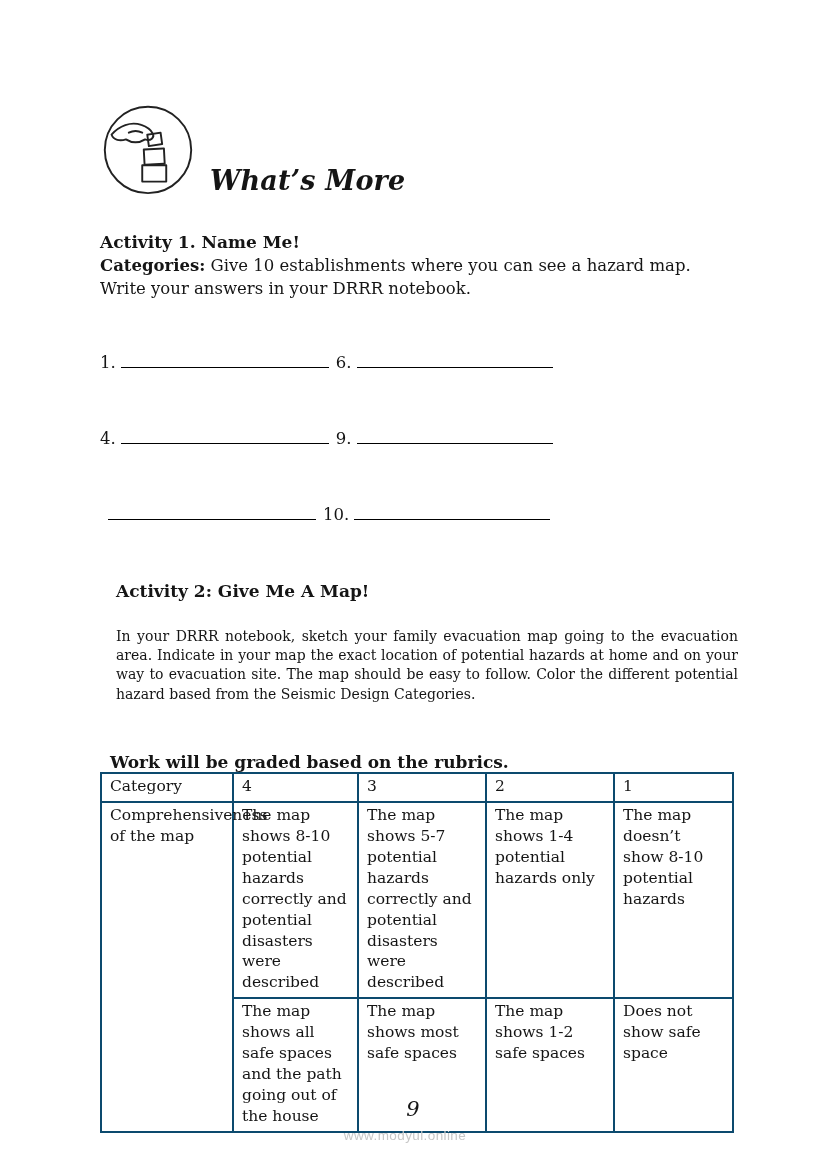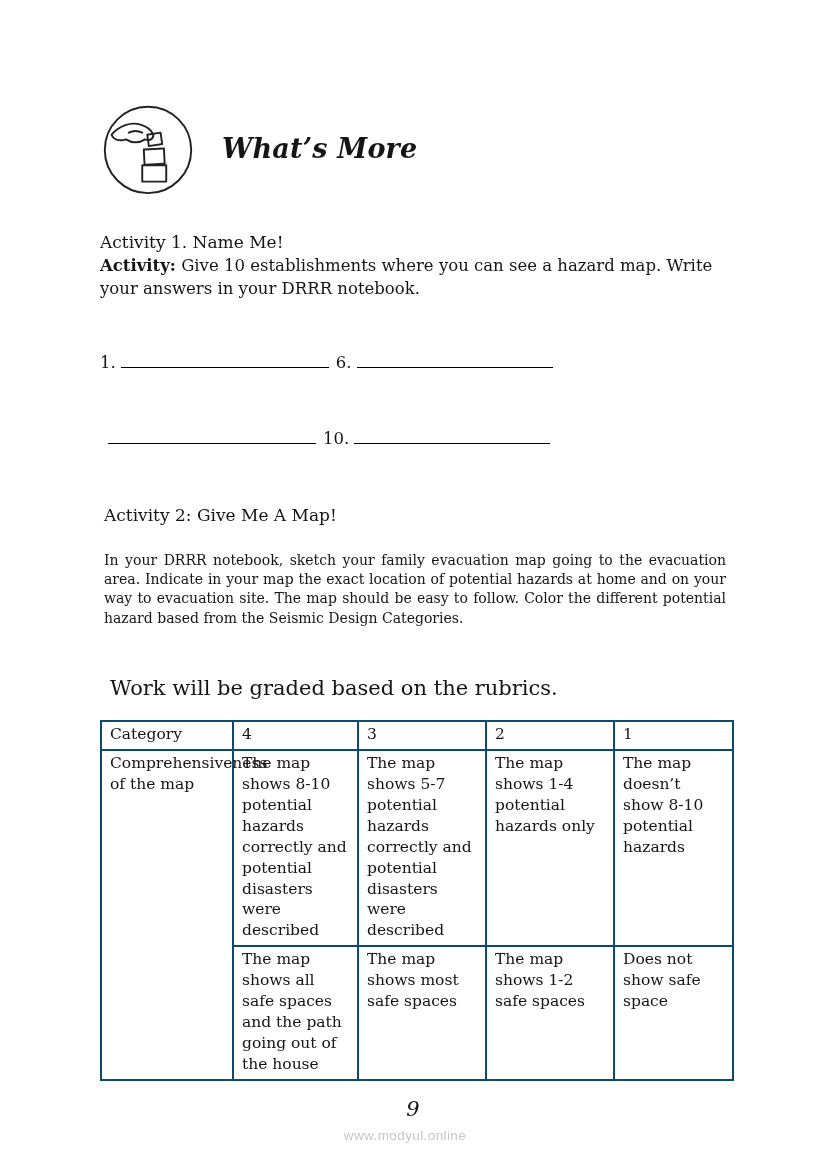--- a/index.html
+++ b/index.html
@@ -7,54 +7,54 @@
   body {
     width:826px; height:1169px;
     font-family:"DejaVu Serif", serif;
     color:#151515;
     position:relative;
     overflow:hidden;
   }
   .page { padding:100px 86px 0 100px; }
 
   
-  .module-header { display:flex; align-items:center; gap:26px; }
+  .module-header { display:flex; align-items:flex-end; gap:14px; }
   .icon-wrap { width:96px; height:96px; flex:0 0 auto; }
   .icon-wrap svg { width:100%; height:100%; }
   .page-title {
     font-size:27px; font-weight:bold; font-style:italic;
     letter-spacing:0.2px;
   }
 
   
   .activity1 { margin-top:36px; }
-  h3.act-heading { font-size:17px; font-weight:normal; margin-bottom:2px; }
+  h3.act-heading { font-size:17px; font-weight:bold; margin-bottom:2px; }
   .direction { font-size:16.5px; line-height:1.42; width:625px; }
   .direction b { font-weight:bold; }
 
   .blank-list { margin-top:6px; font-size:16.5px; }
   .blank-row { height:28px; line-height:28px; white-space:nowrap;margin-top:48px; }
   .blank-label { display:inline-block; margin-right:5px; }
   .blank-label:empty { margin-right:8px; }
   .blank { display:inline-block; border-bottom:1px solid #000; height:19px; vertical-align:baseline; }
   .blank.b-left { width:208px; margin-right:7px; }
   .blank.b-right { width:196px; }
 
   
-  .activity2 { margin-top:52px; margin-left:4px; }
+  .activity2 { margin-top:52px; margin-left:16px; }
   .activity2 .act-heading { margin-bottom:26px; }
   .act-body {
     font-size:14px; line-height:1.38; width:622px;
     text-align:justify;
   }
 
   
   .rubrics { margin-top:48px; margin-left:8px; }
   .rubrics-heading { font-size:17px; font-weight:bold; }
-  .rubrics-intro { font-size:21px; margin:2px 0 20px 2px; }
+  .rubrics-intro { font-size:17px; margin:2px 0 0 2px;font-weight:bold; }
 
   table.rubric {
     border-collapse:collapse;
     width:632px;
     margin-left:-8px;
     font-size:15.5px;
     table-layout:fixed;
   }
   table.rubric td, table.rubric th {
     border:2px solid #0c4a6e;
@@ -100,25 +100,28 @@
         <rect x="50" y="35" width="14" height="12" transform="rotate(-8 57 41)"></rect>
         <path d="M12 36 C 20 27, 32 22, 43 26 C 49 28, 53 31, 55 35 C 57 39, 53 43, 47 41 C 41 45, 33 45, 27 41 C 21 43, 14 42, 12 36 Z"></path>
         <path d="M30 34 C 34 32, 40 32, 44 34"></path>
       </svg>
     </div>
     <div class="page-title">What’s More</div>
   </div>
 
   <div class="activity1">
     <h3 class="act-heading">Activity 1. Name Me!</h3>
-    <p class="direction"><b>Activity:</b><span> Give 10 establishments where you can see a hazard map. Write your answers in your DRRR notebook.</span></p>
+    <p class="direction"><b>Categories:</b><span> Give 10 establishments where you can see a hazard map. Write your answers in your DRRR notebook.</span></p>
 
     <div class="blank-list">
       <div class="blank-row">
         <span class="blank-label">1.</span><span class="blank b-left"></span><span class="blank-label">6.</span><span class="blank b-right"></span>
+      </div>
+      <div class="blank-row">
+        <span class="blank-label">4.</span><span class="blank b-left"></span><span class="blank-label">9.</span><span class="blank b-right"></span>
       </div>
       <div class="blank-row">
         <span class="blank-label"></span><span class="blank b-left"></span><span class="blank-label">10.</span><span class="blank b-right"></span>
       </div>
     </div>
   </div>
 
   <div class="activity2">
     <h3 class="act-heading">Activity 2: Give Me A Map!</h3>
     <p class="act-body">In your DRRR notebook,  sketch your family evacuation map going to the evacuation area. Indicate in your map the exact location of potential hazards at home and on your way to evacuation site. The map should be easy to follow. Color the different potential hazard based from the Seismic Design Categories.</p>

